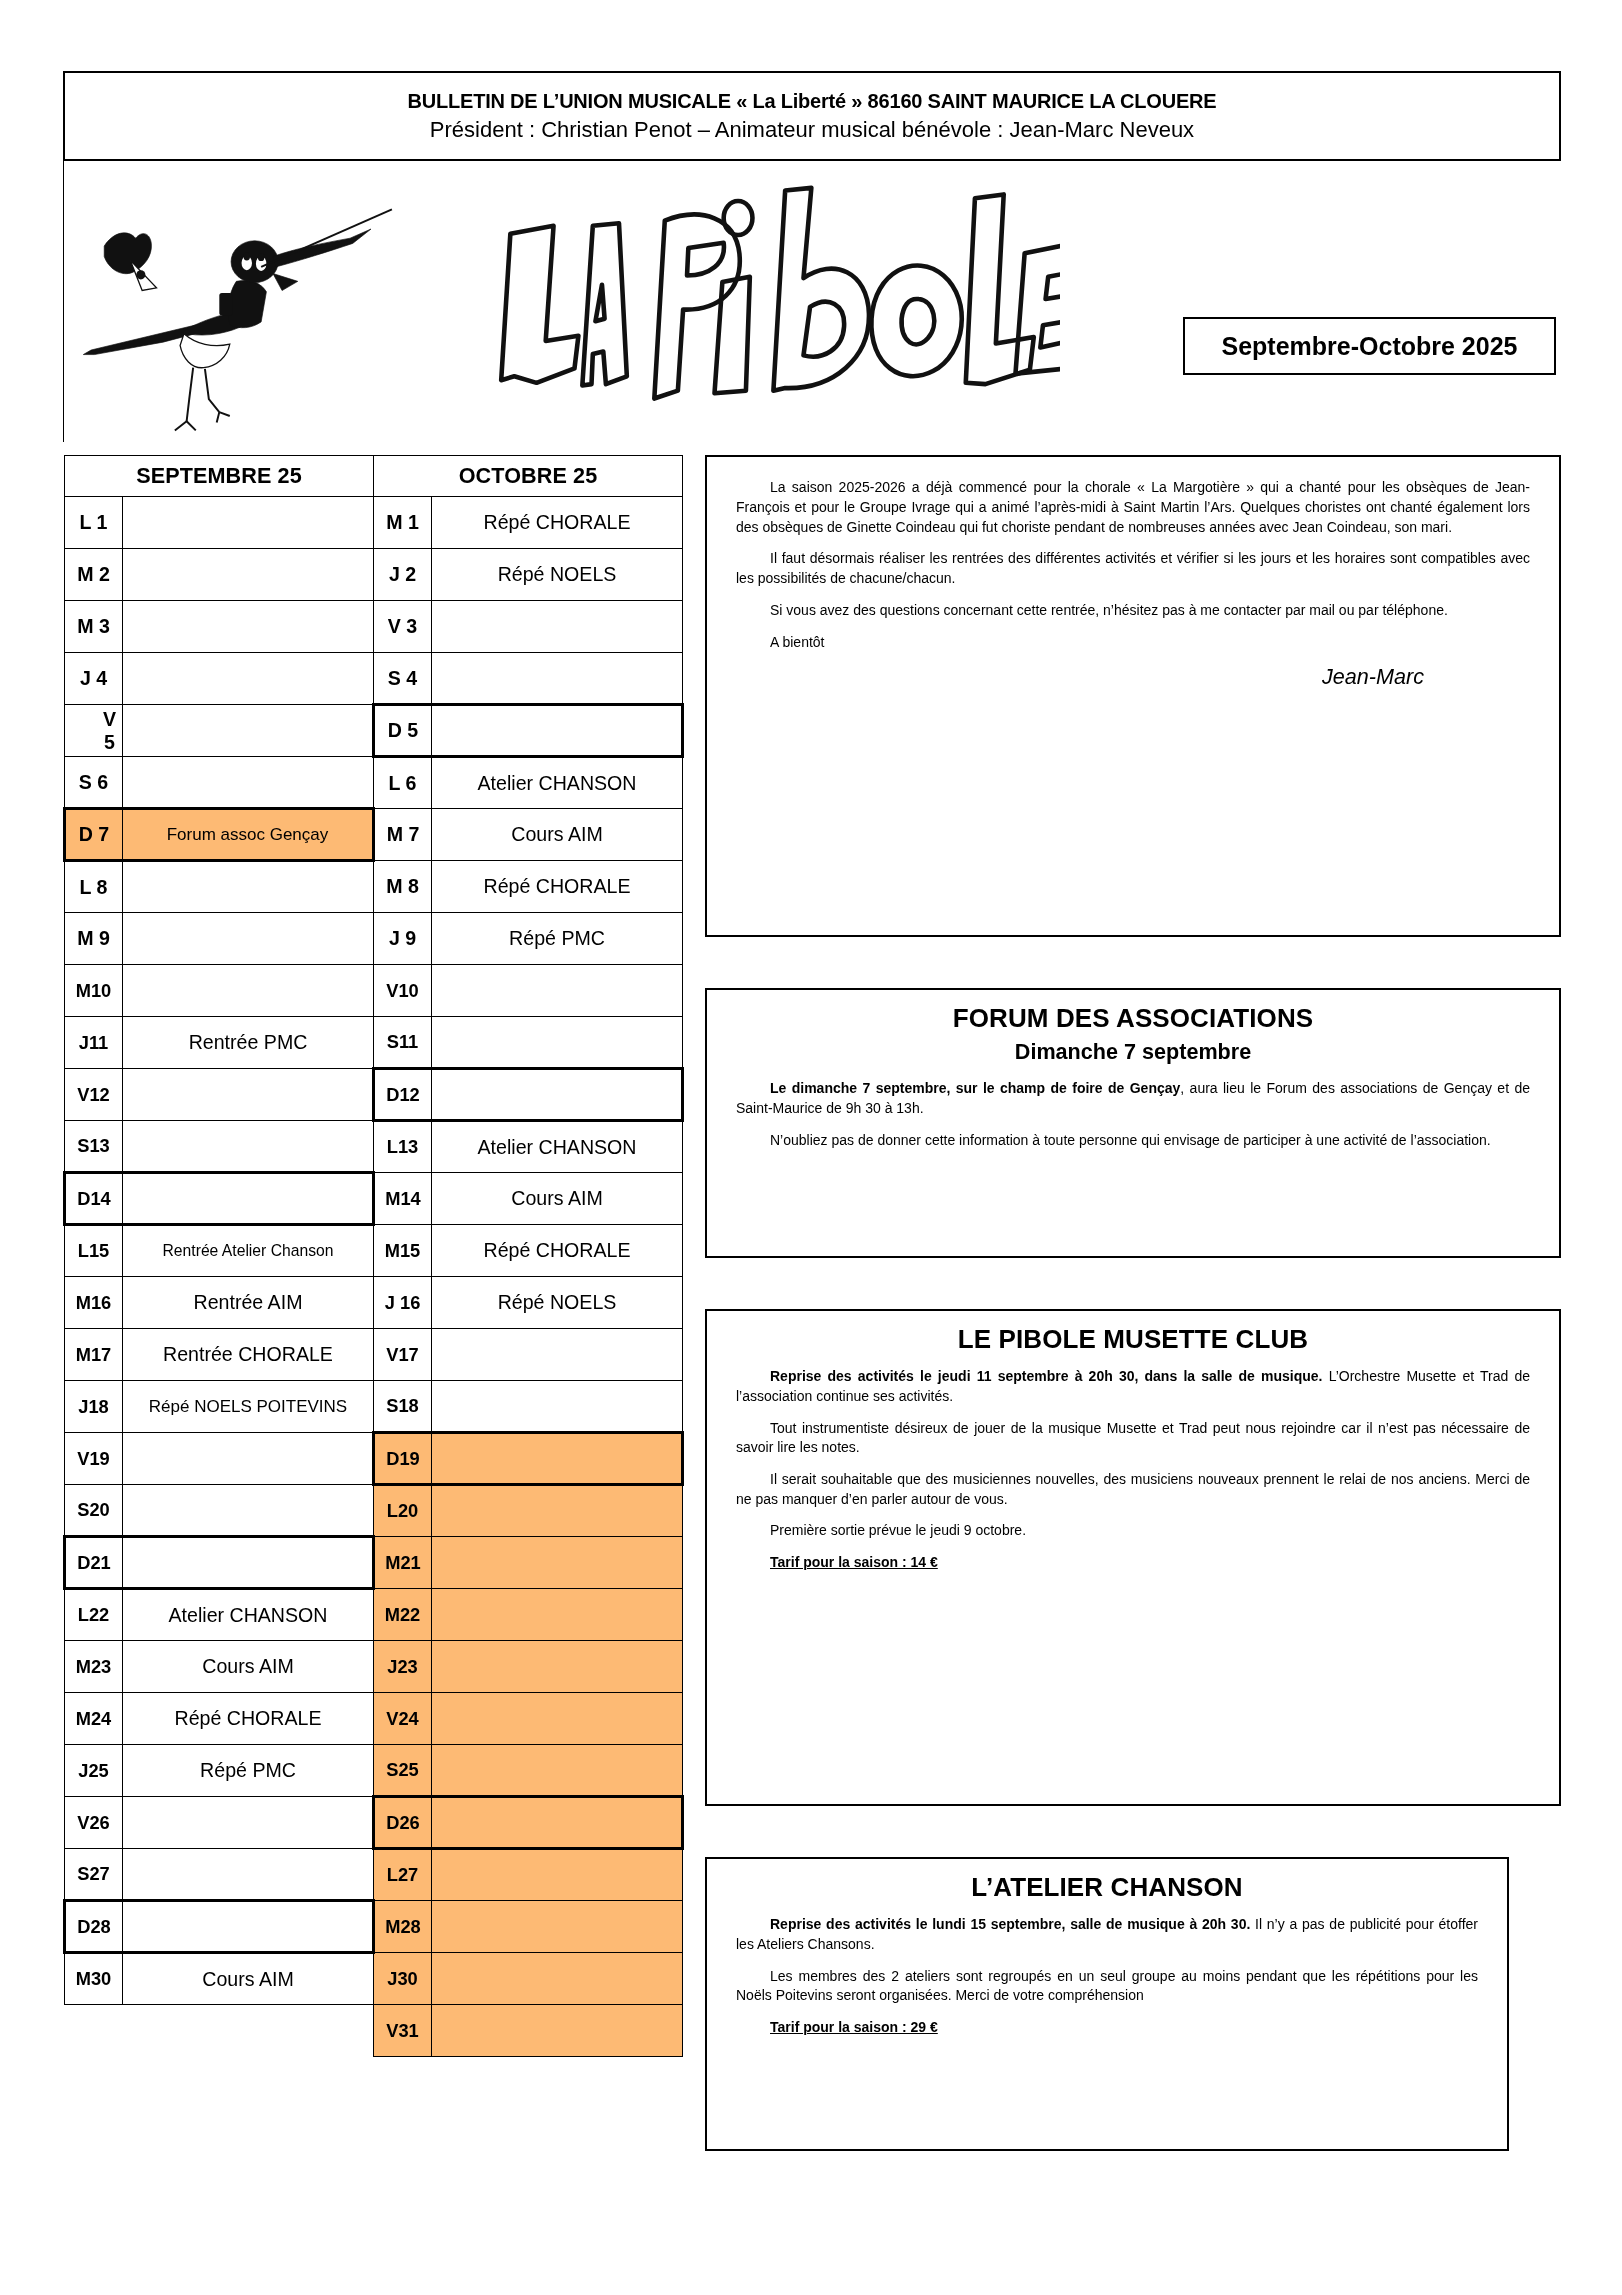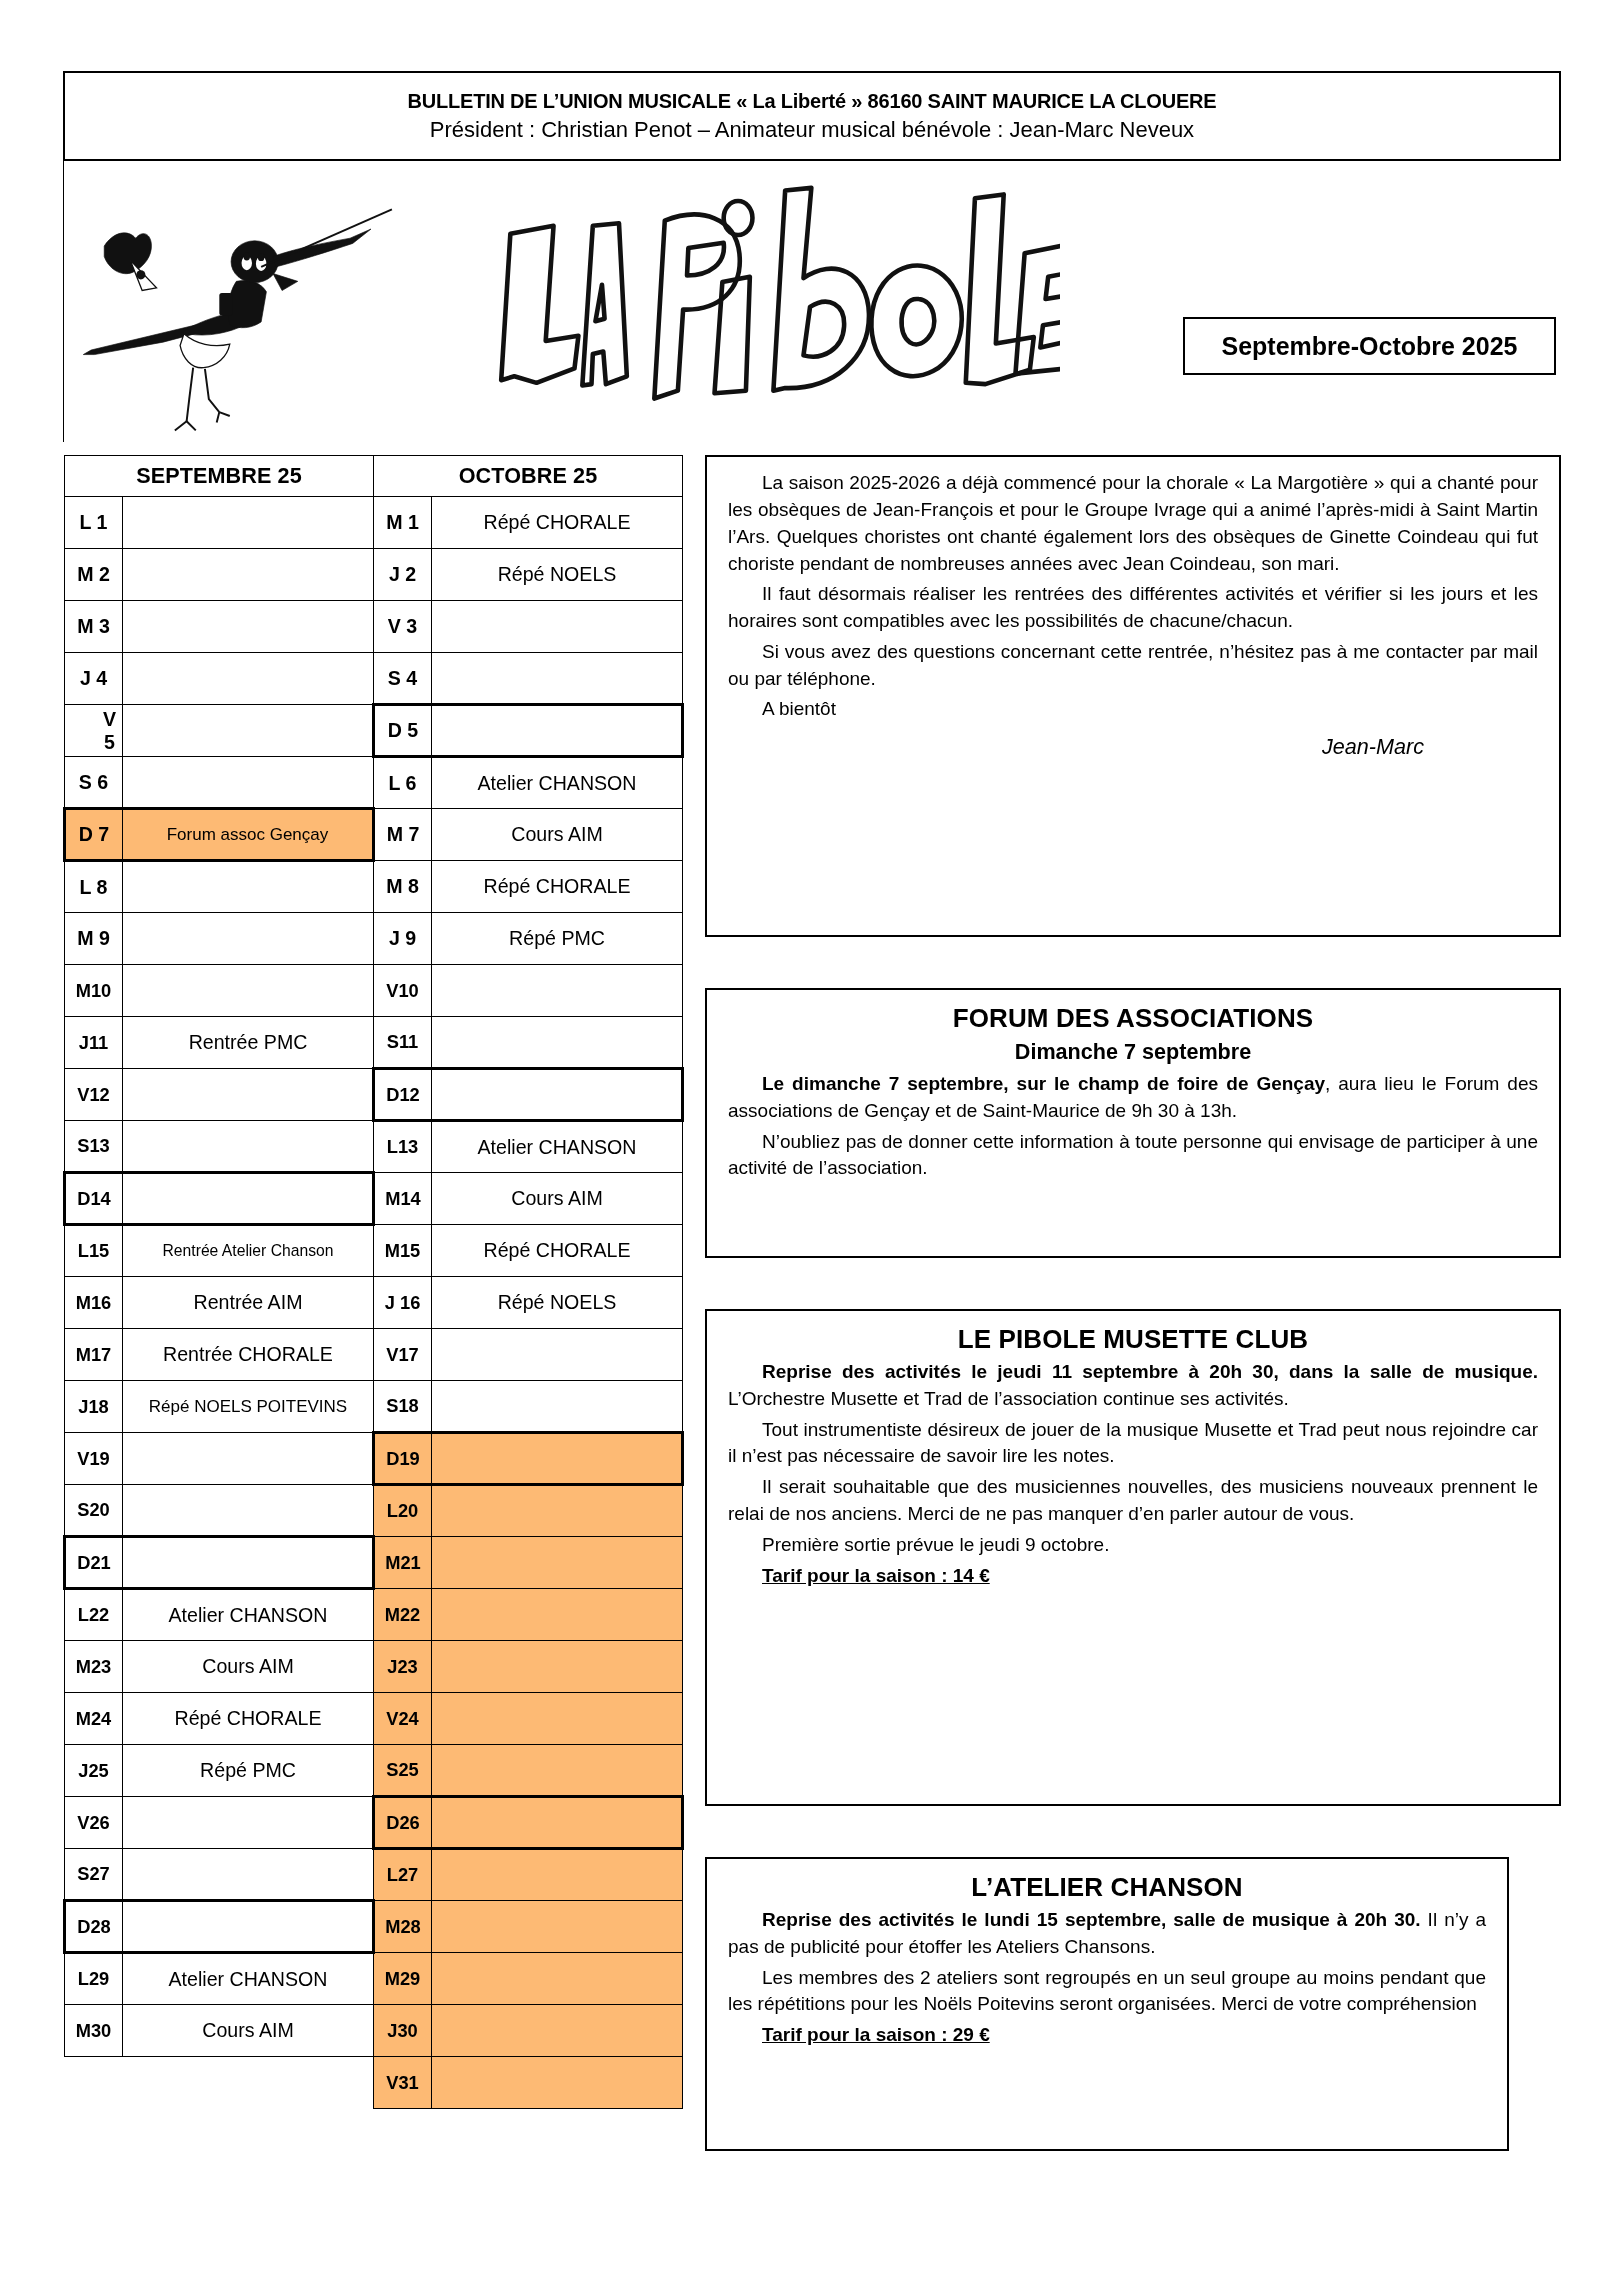--- a/index.html
+++ b/index.html
@@ -152,22 +152,22 @@
   tr.sunday > td.event { border-right: 3.3px solid #000; }
 
   
   .panel {
     position: absolute;
     border: 2.6px solid #000;
     box-sizing: border-box;
     padding: 9.2px 17px 10.5px 17px;
   }
   .panel p {
-    margin: 4px;
-    font-size: 19px;
+    margin: 12px;
+    font-size: 14px;
     line-height: 1.41;
     text-align: justify;
     text-indent: 34px;
     hyphens: none;
   }
   .panel p.no-indent { text-indent: 0; }
   .panel .signature {
     display: block;
     text-align: right;
     font-style: italic;
@@ -461,26 +461,20 @@
           <td class="day shade narrow">L27</td>
           <td class="event shade"></td>
         </tr>
         <tr class="sunday">
           <td class="day narrow">D28</td>
           <td class="event"></td>
           <td class="day shade narrow" style="border-top: 1.3px solid rgb(0, 0, 0); border-bottom: 1.3px solid rgb(0, 0, 0); border-left: 1.3px solid rgb(0, 0, 0);">M28</td>
           <td class="event shade" style="border-top: 1.3px solid rgb(0, 0, 0); border-bottom: 1.3px solid rgb(0, 0, 0); border-right: 1.3px solid rgb(0, 0, 0);"></td>
         </tr>
         <tr>
-          <td class="day narrow">L29</td>
-          <td class="event">Atelier CHANSON</td>
-          <td class="day shade narrow">M29</td>
-          <td class="event shade"></td>
-        </tr>
-        <tr>
           <td class="day narrow">M30</td>
           <td class="event">Cours AIM</td>
           <td class="day shade narrow">J30</td>
           <td class="event shade"></td>
         </tr>
         <tr>
           <td class="day" style="border: none;"></td>
           <td class="event" style="border: none;"></td>
           <td class="day shade narrow">V31</td>
           <td class="event shade"></td>

